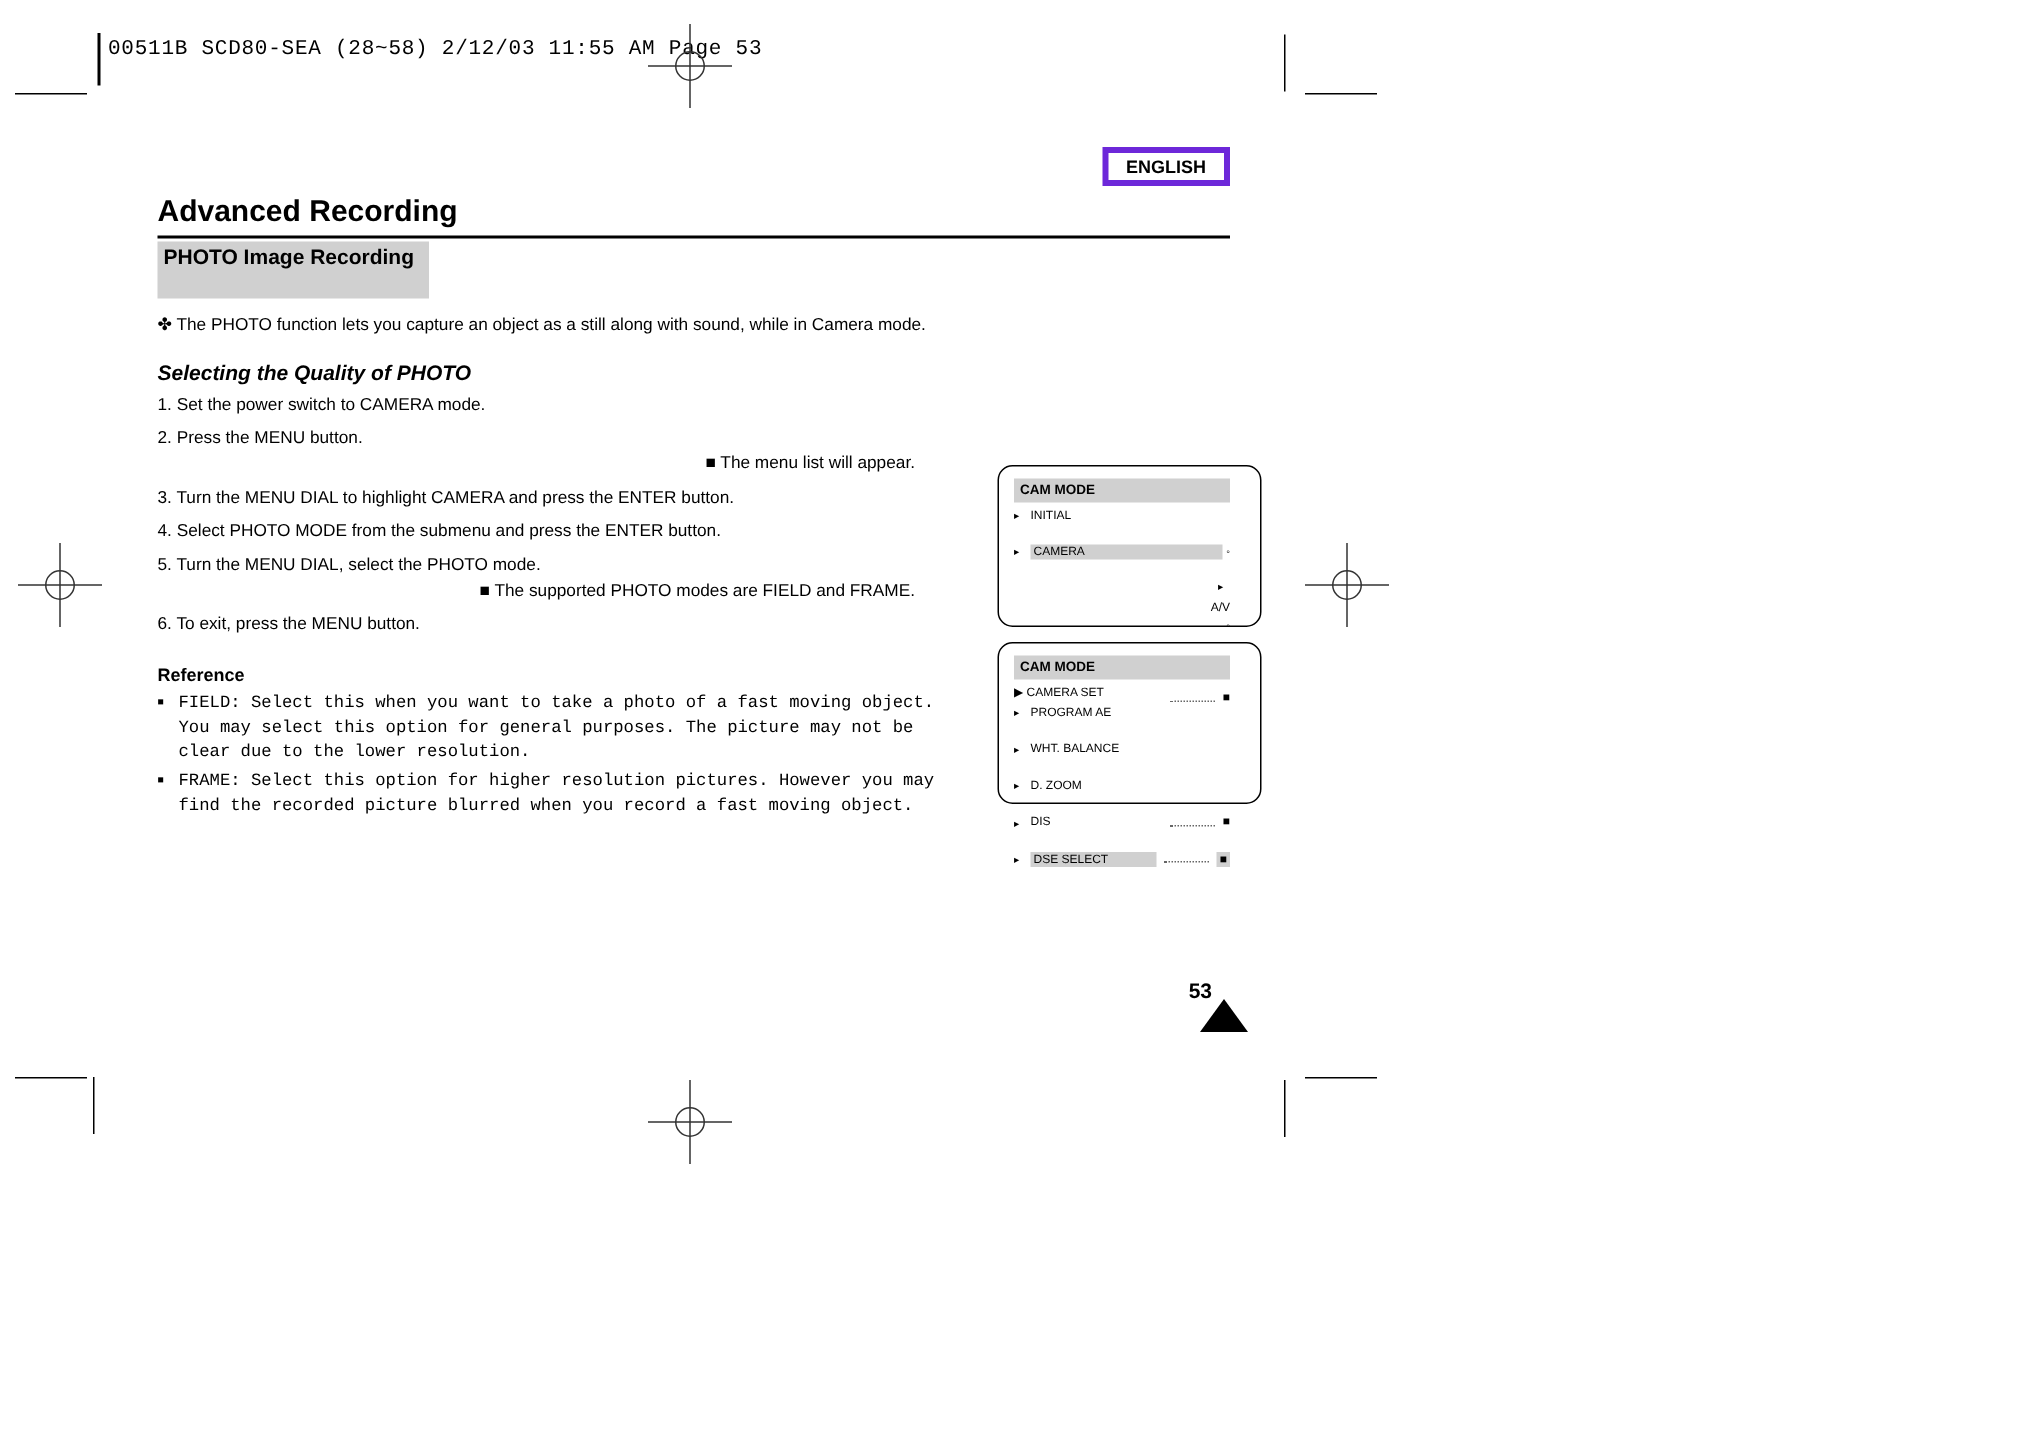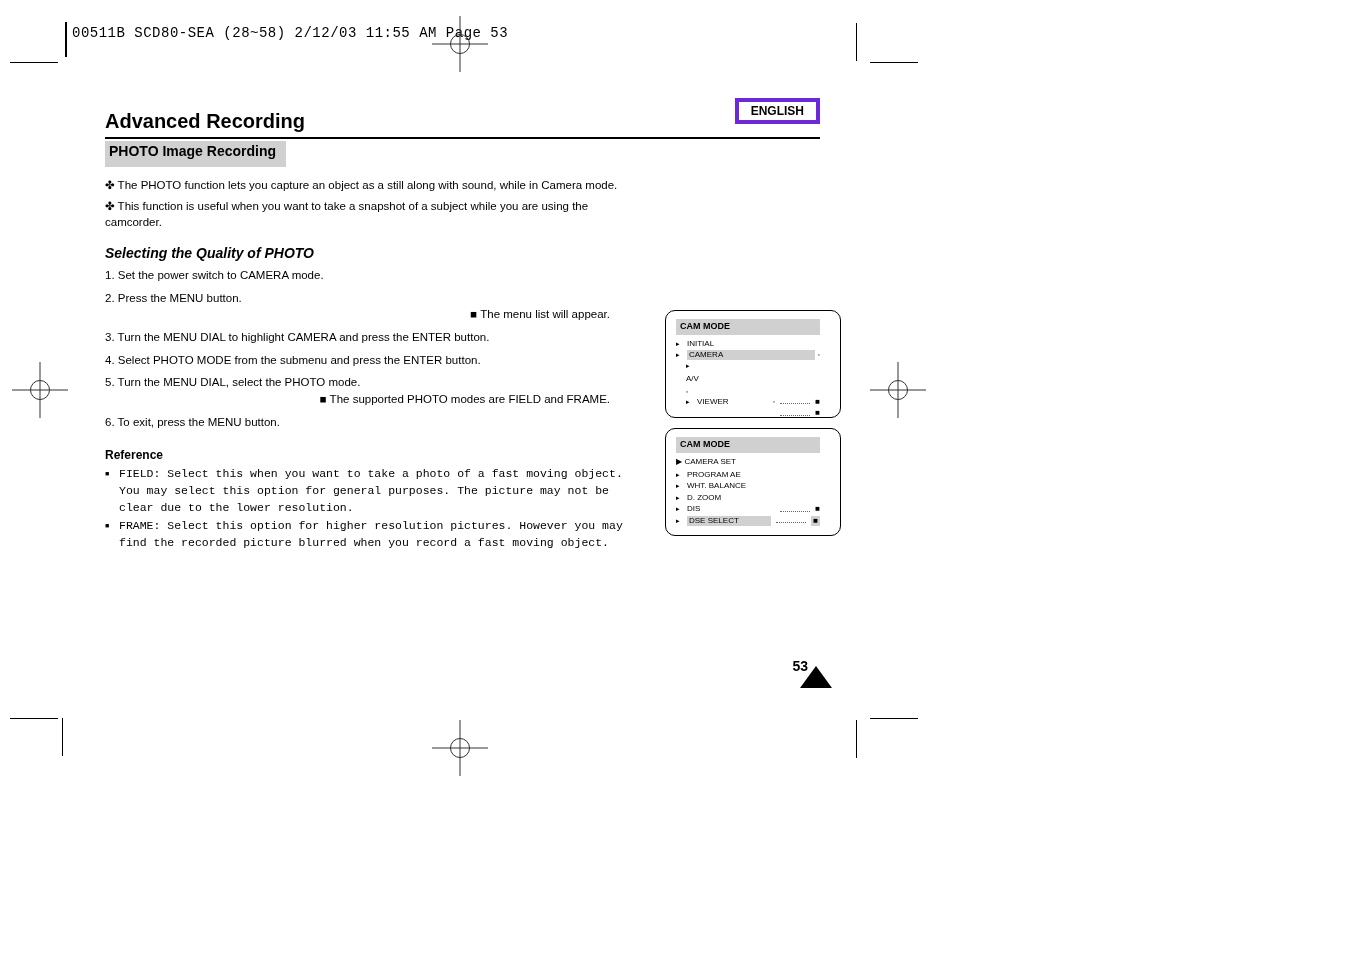--- a/index.html
+++ b/index.html
@@ -57,30 +57,30 @@
     top: -2px;
     right: 0;
     border: 4px solid #6d28d9;
     padding: 2px 12px;
     font-size: 12px;
     font-weight: bold;
   }
   .section-title {
     font-size: 20px;
     font-weight: bold;
-    margin-top: 10px;
+    margin-top: 30px;
     padding-bottom: 4px;
     border-bottom: 2px solid #000;
   }
   .sub-bar {
     display: inline-block;
     background: #d0d0d0;
     font-size: 14px;
     font-weight: bold;
-    padding: 2px 10px 8px 4px;
+    padding: 2px 10px 20px 4px;
     margin-top: 2px;
   }
   .body-text {
     font-size: 11.5px;
     line-height: 1.45;
     margin-top: 10px;
     max-width: 520px;
   }
   .body-text li { list-style: none; margin-bottom: 4px; }
   .feature-title {
@@ -116,21 +116,21 @@
     position: absolute;
     border: 1px solid #000;
     border-radius: 10px;
     width: 176px;
     padding: 8px 20px 10px 10px;
     font-size: 9px;
     line-height: 1.3;
   }
   .panel .hdr { background: #d0d0d0; font-weight: bold; padding: 2px 4px; margin-bottom: 4px; font-size: 9px; }
   .panel .mode { font-size: 8px; margin-bottom: 3px; }
-  .panel .row { display: flex; align-items: flex-start; gap: 3px; margin-bottom: 1px; font-size: 8px; }
+  .panel .row { display: flex; align-items: flex-end; gap: 3px; margin-bottom: 14px; font-size: 8px; }
   .panel .ico { font-size: 7px; width: 8px; }
   .panel .lbl { flex: 1; }
   .panel .val { }
   .panel .hl { background: #d0d0d0; padding: 0 2px; }
   .panel1 { top: 310px; left: 665px; height: 108px; }
   .panel2 { top: 428px; left: 665px; height: 108px; }
   .page-num {
     position: absolute;
     bottom: -120px;
     right: 12px;
@@ -183,21 +183,20 @@
 <div class="crop crop-bot-r-h"></div>
 <div class="crop crop-bot-r-v"></div>
 
 <div class="page">
   <div class="lang-box">ENGLISH</div>
   <div class="section-title">Advanced Recording</div>
   <div class="sub-bar">PHOTO Image Recording</div>
 
   <ul class="body-text">
     <li>✤ The PHOTO function lets you capture an object as a still along with sound, while in Camera mode.</li>
-    <li>✤ This function is useful when you want to take a snapshot of a subject while you are using the camcorder.</li>
   </ul>
 
   <div class="feature-title">Selecting the Quality of PHOTO</div>
 
   <ul class="steps">
     <li><span>1.</span> <span>Set the power switch to CAMERA mode.</span></li>
     <li><span>2.</span> <span>Press the MENU button.</span>
       <div class="note">■ The menu list will appear.</div>
     </li>
     <li><span>3.</span> <span>Turn the MENU DIAL to highlight CAMERA and press the ENTER button.</span></li>

